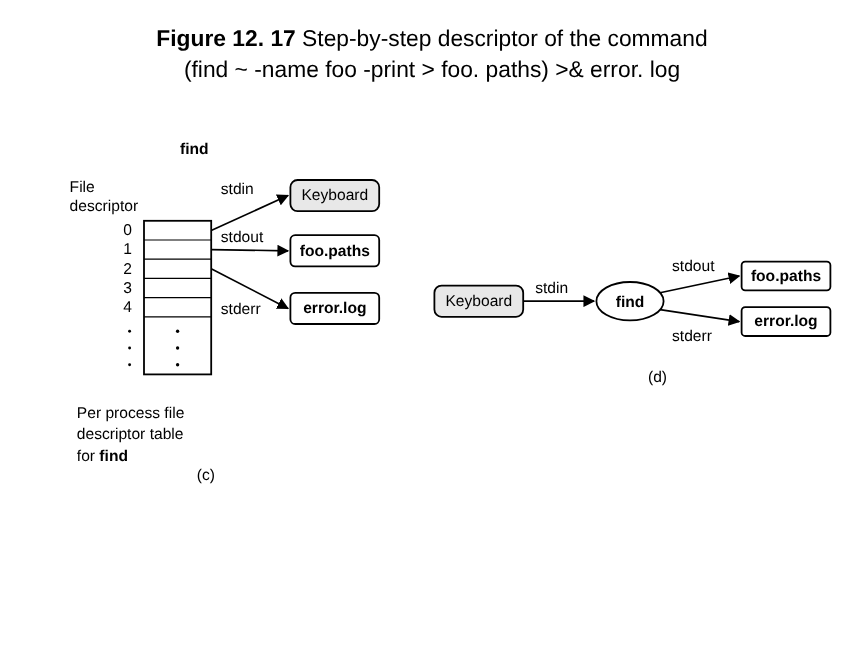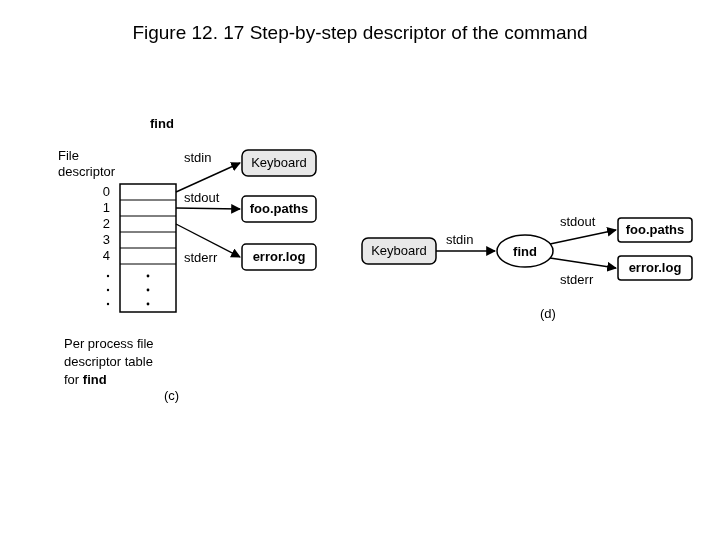--- a/index.html
+++ b/index.html
@@ -13,30 +13,31 @@
   }
   .title {
     position: absolute;
     top: 20px;
     left: 60px;
     right: 60px;
     text-align: center;
     font-size: 19px;
     line-height: 1.35;
   }
-  .title .bold { font-weight: normal; }
+  .title .bold { font-weight: bold; }
   svg { position: absolute; top: 0; left: 0; }
   .label { font-family: Arial, Helvetica, sans-serif; font-size: 13px; }
   .boldlabel { font-family: Arial, Helvetica, sans-serif; font-size: 13px; font-weight: bold; }
 </style>
 </head>
 <body>
 
 <div class="title">
   <span class="bold">Figure 12. 17</span><span>  Step-by-step descriptor of the command</span><br>
+  <span>(find ~ -name foo -print &gt; foo. paths) &gt;&amp; error. log</span>
 </div>
 
 <svg width="720" height="540">
   <defs>
     <marker id="arrow" viewBox="0 0 10 10" refX="9" refY="5" markerWidth="7" markerHeight="7" orient="auto-start-reverse">
       <path d="M 0 0 L 10 5 L 0 10 z" fill="#000"></path>
     </marker>
   </defs>
 
   <g>

